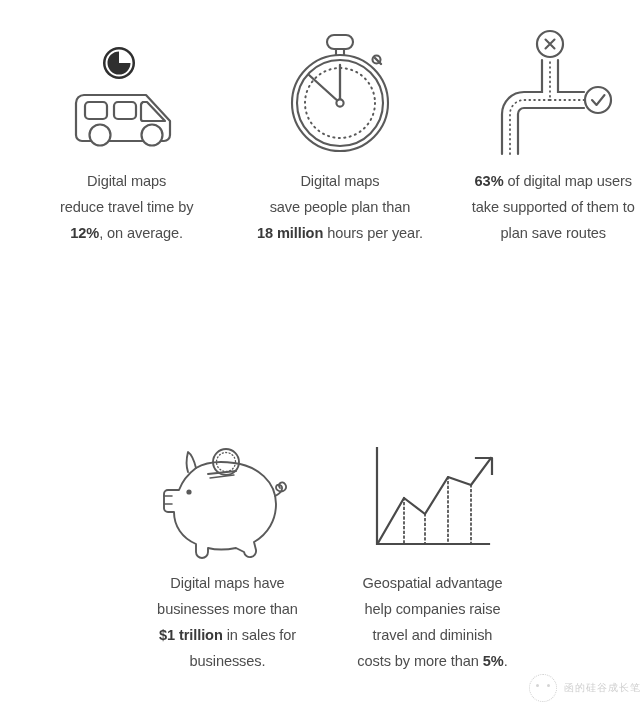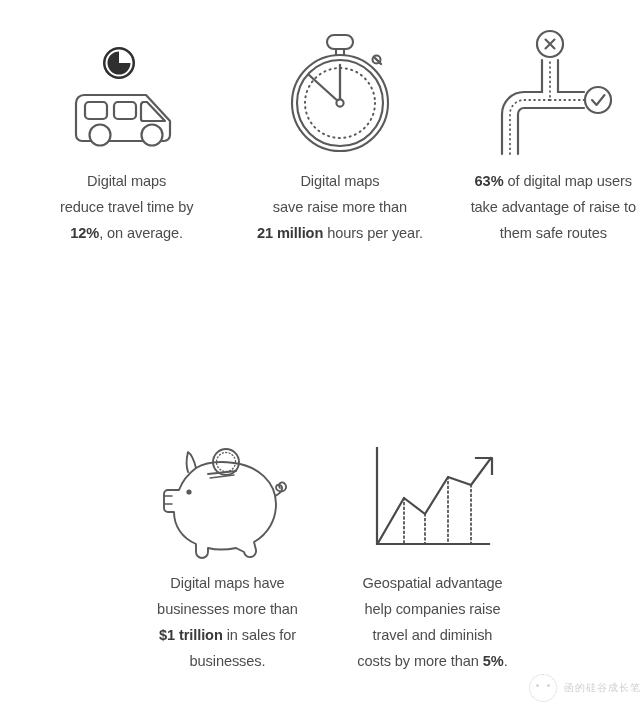--- a/index.html
+++ b/index.html
@@ -155,22 +155,22 @@
             <circle cx="65" cy="75" r="35" stroke-width="2" stroke-dasharray="1.1 4.4"></circle>
 
             <line x1="65" y1="75" x2="65" y2="37" stroke-width="2.3"></line>
             <line x1="65" y1="75" x2="34" y2="47" stroke-width="2.3"></line>
           </g>
           <circle cx="65" cy="75" r="3.6" fill="#ffffff" stroke="#5a5a5a" stroke-width="2.1"></circle>
         </svg>
       </div>
       <div class="caption">
         <span class="ln"><span>Digital maps</span></span>
-        <span class="ln"><span>save raise more than</span></span>
-        <span class="ln"><span><b>21 million</b> hours per year.</span></span>
+        <span class="ln"><span>save people plan than</span></span>
+        <span class="ln"><span><b>18 million</b> hours per year.</span></span>
       </div>
     </div>
 
     <div class="cell">
       <div class="icon-wrap">
         <svg width="130" height="130" viewBox="0 0 130 130">
           <g fill="none" stroke="#5a5a5a" stroke-width="2.2" stroke-linecap="round">
 
             <path d="M14 126 L14 86 a22 22 0 0 1 22 -22 L54 64 L54 32"></path>
             <path d="M30 126 L30 86 a6 6 0 0 1 6 -6 L96 80"></path>
@@ -182,22 +182,22 @@
             <circle cx="62" cy="16" r="13"></circle>
             <path d="M57.5 11.5 L66.5 20.5 M66.5 11.5 L57.5 20.5" stroke-width="2.1"></path>
 
             <circle cx="110" cy="72" r="13"></circle>
             <path d="M104 72 L108.5 77 L116.5 67" stroke-width="2.1" stroke-linejoin="round"></path>
           </g>
         </svg>
       </div>
       <div class="caption">
         <span class="ln"><span><b>63%</b> of digital map users</span></span>
-        <span class="ln"><span>take advantage of raise to</span></span>
-        <span class="ln"><span>them safe routes</span></span>
+        <span class="ln"><span>take supported of them to</span></span>
+        <span class="ln"><span>plan save routes</span></span>
       </div>
     </div>
   </div>
 
   <div class="row row-bottom">
 
     <div class="cell">
       <div class="icon-wrap">
         <svg width="140" height="125" viewBox="0 0 140 125">
           <g fill="none" stroke="#5a5a5a" stroke-width="1.9" stroke-linejoin="round" stroke-linecap="round">

